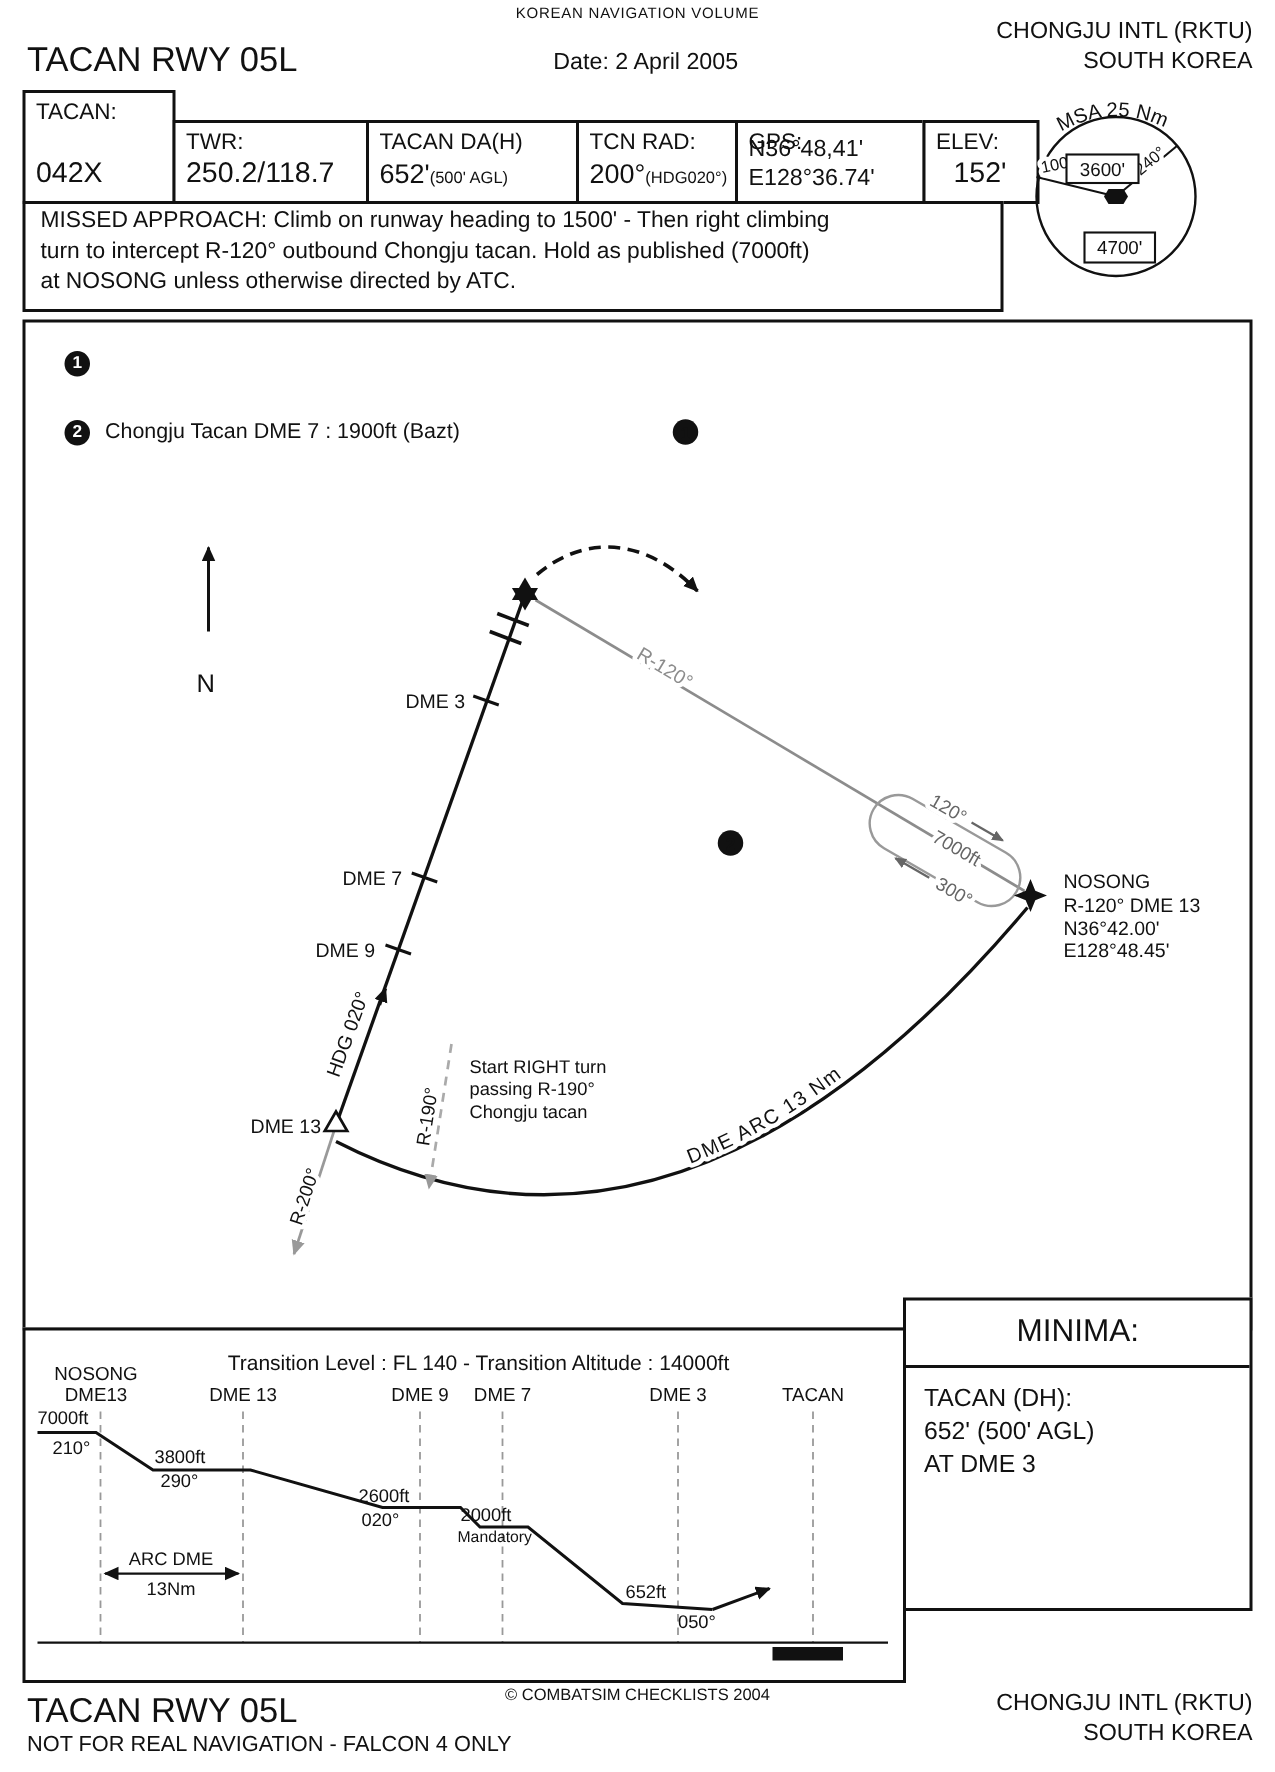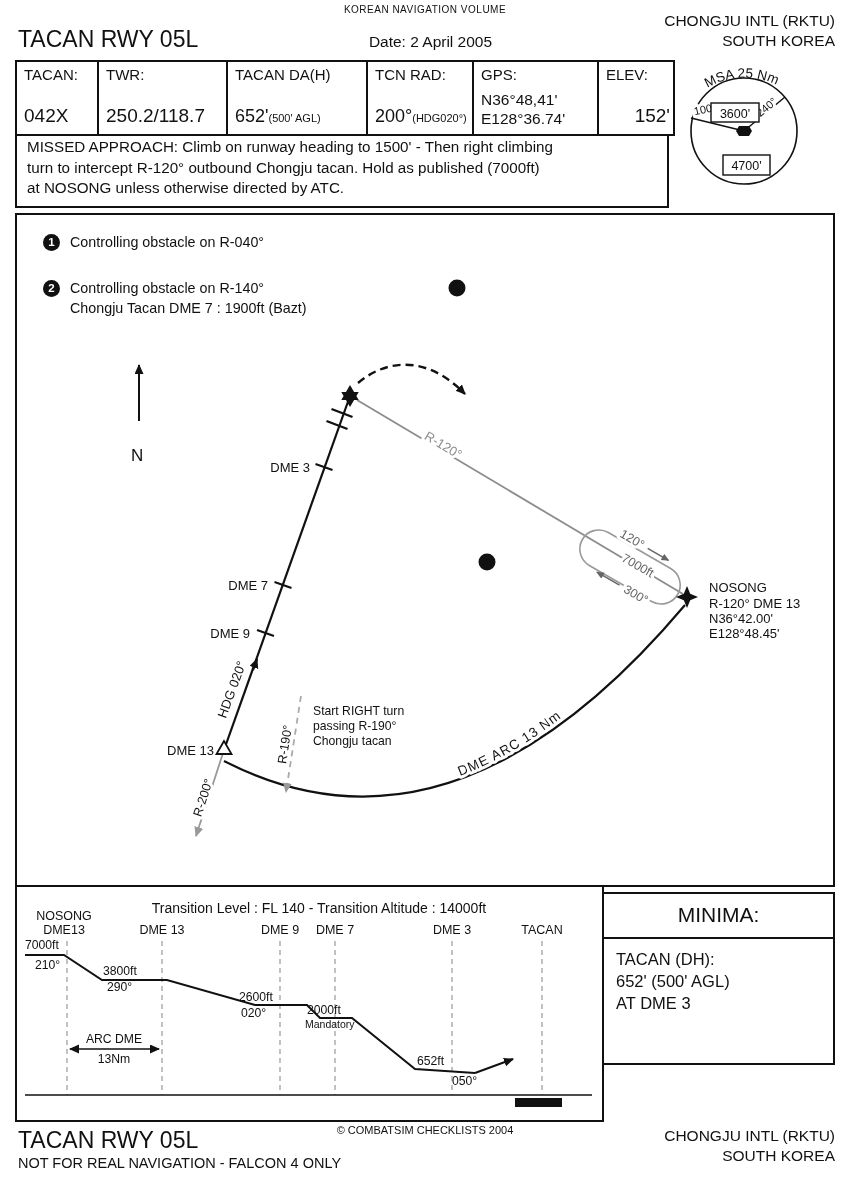--- a/index.html
+++ b/index.html
@@ -11,40 +11,40 @@
   
   .volume{left:0;right:0;top:4px;text-align:center;font-size:10px;letter-spacing:.5px;}
   .proc-title{left:18px;top:26px;font-size:23px;}
   .hdr-date{left:11px;right:0;top:33px;text-align:center;font-size:15.5px;}
   .hdr-airport{right:15px;top:12px;font-size:15.5px;text-align:right;}
   .hdr-country{right:15px;top:32px;font-size:15.5px;text-align:right;}
 
   
   .info-row{position:absolute;left:15px;top:60px;height:76px;display:flex;}
   .cell{position:relative;border:2px solid #111;box-sizing:border-box;background:#fff;}
-  .cell + .cell{margin-left:-2px;}
+  .cell + .cell{margin-left:-2px;margin-top:20px;}
   .cell-label{padding:4px 0 0 7px;font-size:15px;}
   .cell-value{position:absolute;bottom:7px;left:7px;font-size:19px;white-space:nowrap;}
   .cell-note{font-size:11px;}
   .gps-lines{position:absolute;bottom:6px;left:7px;font-size:15.5px;line-height:19px;white-space:nowrap;}
-  .elev-value{position:absolute;bottom:7px;right:3px;font-size:19px;}
+  .elev-value{position:absolute;bottom:7px;right:20px;font-size:19px;}
 
   
   .missed{left:15px;top:134px;width:654px;height:74px;padding:1px 10px;font-size:15.2px;line-height:20.5px;}
 
   
   .planbox{left:15px;top:213px;width:820px;height:674px;}
   .plan-svg{position:absolute;left:0;top:0;}
   .note{position:absolute;display:flex;gap:10px;font-size:14.3px;line-height:19.5px;}
   .nbadge{width:17px;height:17px;border-radius:50%;background:#111;color:#fff;font-size:11.5px;
           font-weight:bold;display:flex;align-items:center;justify-content:center;flex:0 0 17px;margin-top:1px;}
 
   
   .profbox{left:15px;top:885px;width:589px;height:237px;}
-  .minibox{left:602px;top:892px;width:233px;height:173px;}
+  .minibox{left:602px;top:865px;width:233px;height:209px;}
   .mini-title{border-bottom:2px solid #111;text-align:center;font-size:21px;padding:9px 0 10px 0;}
   .mini-body{padding:9px 0 0 12px;font-size:16.5px;line-height:22px;}
 
   
   .ft-copy{left:0;right:0;top:1124px;text-align:center;font-size:11px;}
   .ft-proc{left:18px;top:1127px;font-size:23px;}
   .ft-disc{left:18px;top:1155px;font-size:14.5px;}
   .ft-airport{right:15px;top:1127px;font-size:15.5px;text-align:right;}
   .ft-country{right:15px;top:1147px;font-size:15.5px;text-align:right;}
 
@@ -62,21 +62,21 @@
 
 <div class="page">
 
   <div class="abs volume">KOREAN NAVIGATION VOLUME</div>
   <div class="abs proc-title">TACAN RWY 05L</div>
   <div class="abs hdr-date">Date: 2 April 2005</div>
   <div class="abs hdr-airport">CHONGJU INTL (RKTU)</div>
   <div class="abs hdr-country">SOUTH KOREA</div>
 
   <div class="info-row">
-    <div class="cell" style="width:84px">
+    <div class="cell" style="width:102px">
       <div class="cell-label">TACAN:</div>
       <div class="cell-value">042X</div>
     </div>
     <div class="cell" style="width:131px">
       <div class="cell-label">TWR:</div>
       <div class="cell-value">250.2/118.7</div>
     </div>
     <div class="cell" style="width:142px">
       <div class="cell-label">TACAN DA(H)</div>
       <div class="cell-value" style="font-size:18px"><span>652'</span><span class="cell-note">(500' AGL)</span></div>
@@ -211,27 +211,25 @@
       </g>
       <g>
         <circle cx="470" cy="347" r="8.5" fill="#111"></circle>
         <text x="470" y="351.5" class="mid" font-size="11.5" font-weight="bold" fill="#fff">2</text>
       </g>
     </svg>
 
     <div class="note" style="left:26px;top:18px;">
       <div class="nbadge">1</div>
       <div>
-        <div>Controlling obstacle on R-040°</div>
       </div>
     </div>
     <div class="note" style="left:26px;top:64px;">
       <div class="nbadge">2</div>
       <div>
-        <div>Controlling obstacle on R-140°</div>
         <div>Chongju Tacan DME 7 : 1900ft (Bazt)</div>
       </div>
     </div>
   </div>
 
   <div class="box profbox">
     <svg width="585" height="233" viewBox="0 0 585 233">
       <text x="302" y="26" class="fs14 mid">Transition Level : FL 140  -  Transition Altitude : 14000ft</text>
 
       <g>

